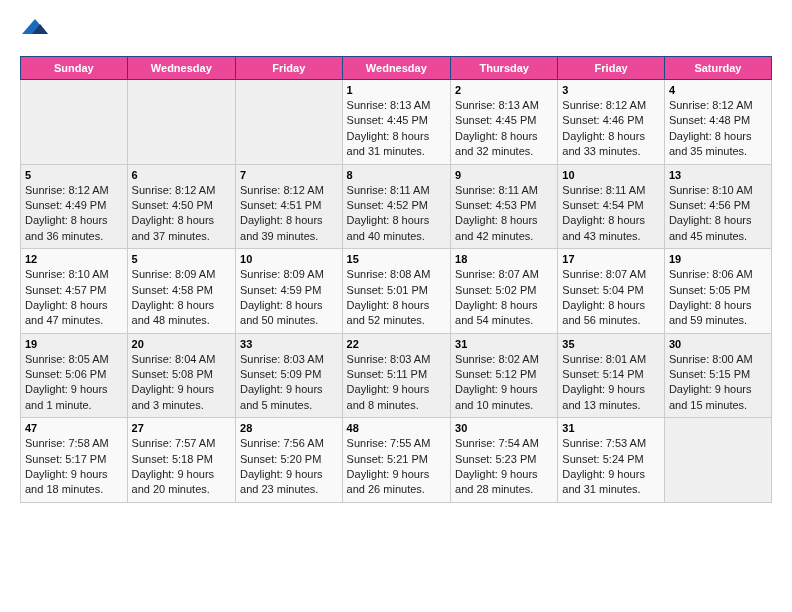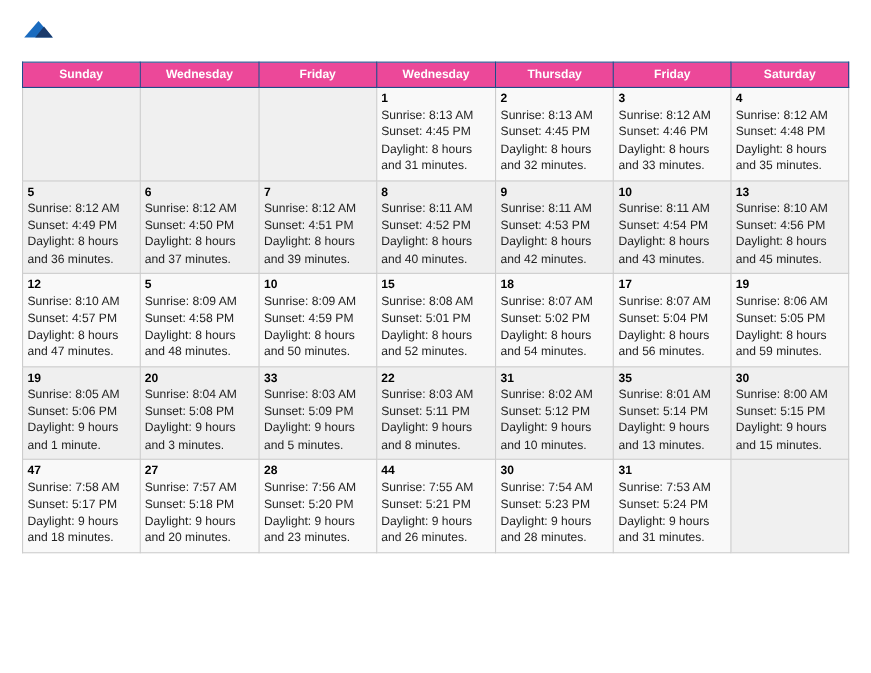--- a/index.html
+++ b/index.html
@@ -252,21 +252,21 @@
           </td>
           <td>
             <span class="day-number">27</span>
             <div class="day-info">Sunrise: 7:57 AM<br>Sunset: 5:18 PM<br>Daylight: 9 hours and 20 minutes.</div>
           </td>
           <td>
             <span class="day-number">28</span>
             <div class="day-info">Sunrise: 7:56 AM<br>Sunset: 5:20 PM<br>Daylight: 9 hours and 23 minutes.</div>
           </td>
           <td>
-            <span class="day-number">44</span>
+            <span class="day-number">48</span>
             <div class="day-info">Sunrise: 7:55 AM<br>Sunset: 5:21 PM<br>Daylight: 9 hours and 26 minutes.</div>
           </td>
           <td>
             <span class="day-number">30</span>
             <div class="day-info">Sunrise: 7:54 AM<br>Sunset: 5:23 PM<br>Daylight: 9 hours and 28 minutes.</div>
           </td>
           <td>
             <span class="day-number">31</span>
             <div class="day-info">Sunrise: 7:53 AM<br>Sunset: 5:24 PM<br>Daylight: 9 hours and 31 minutes.</div>
           </td>

